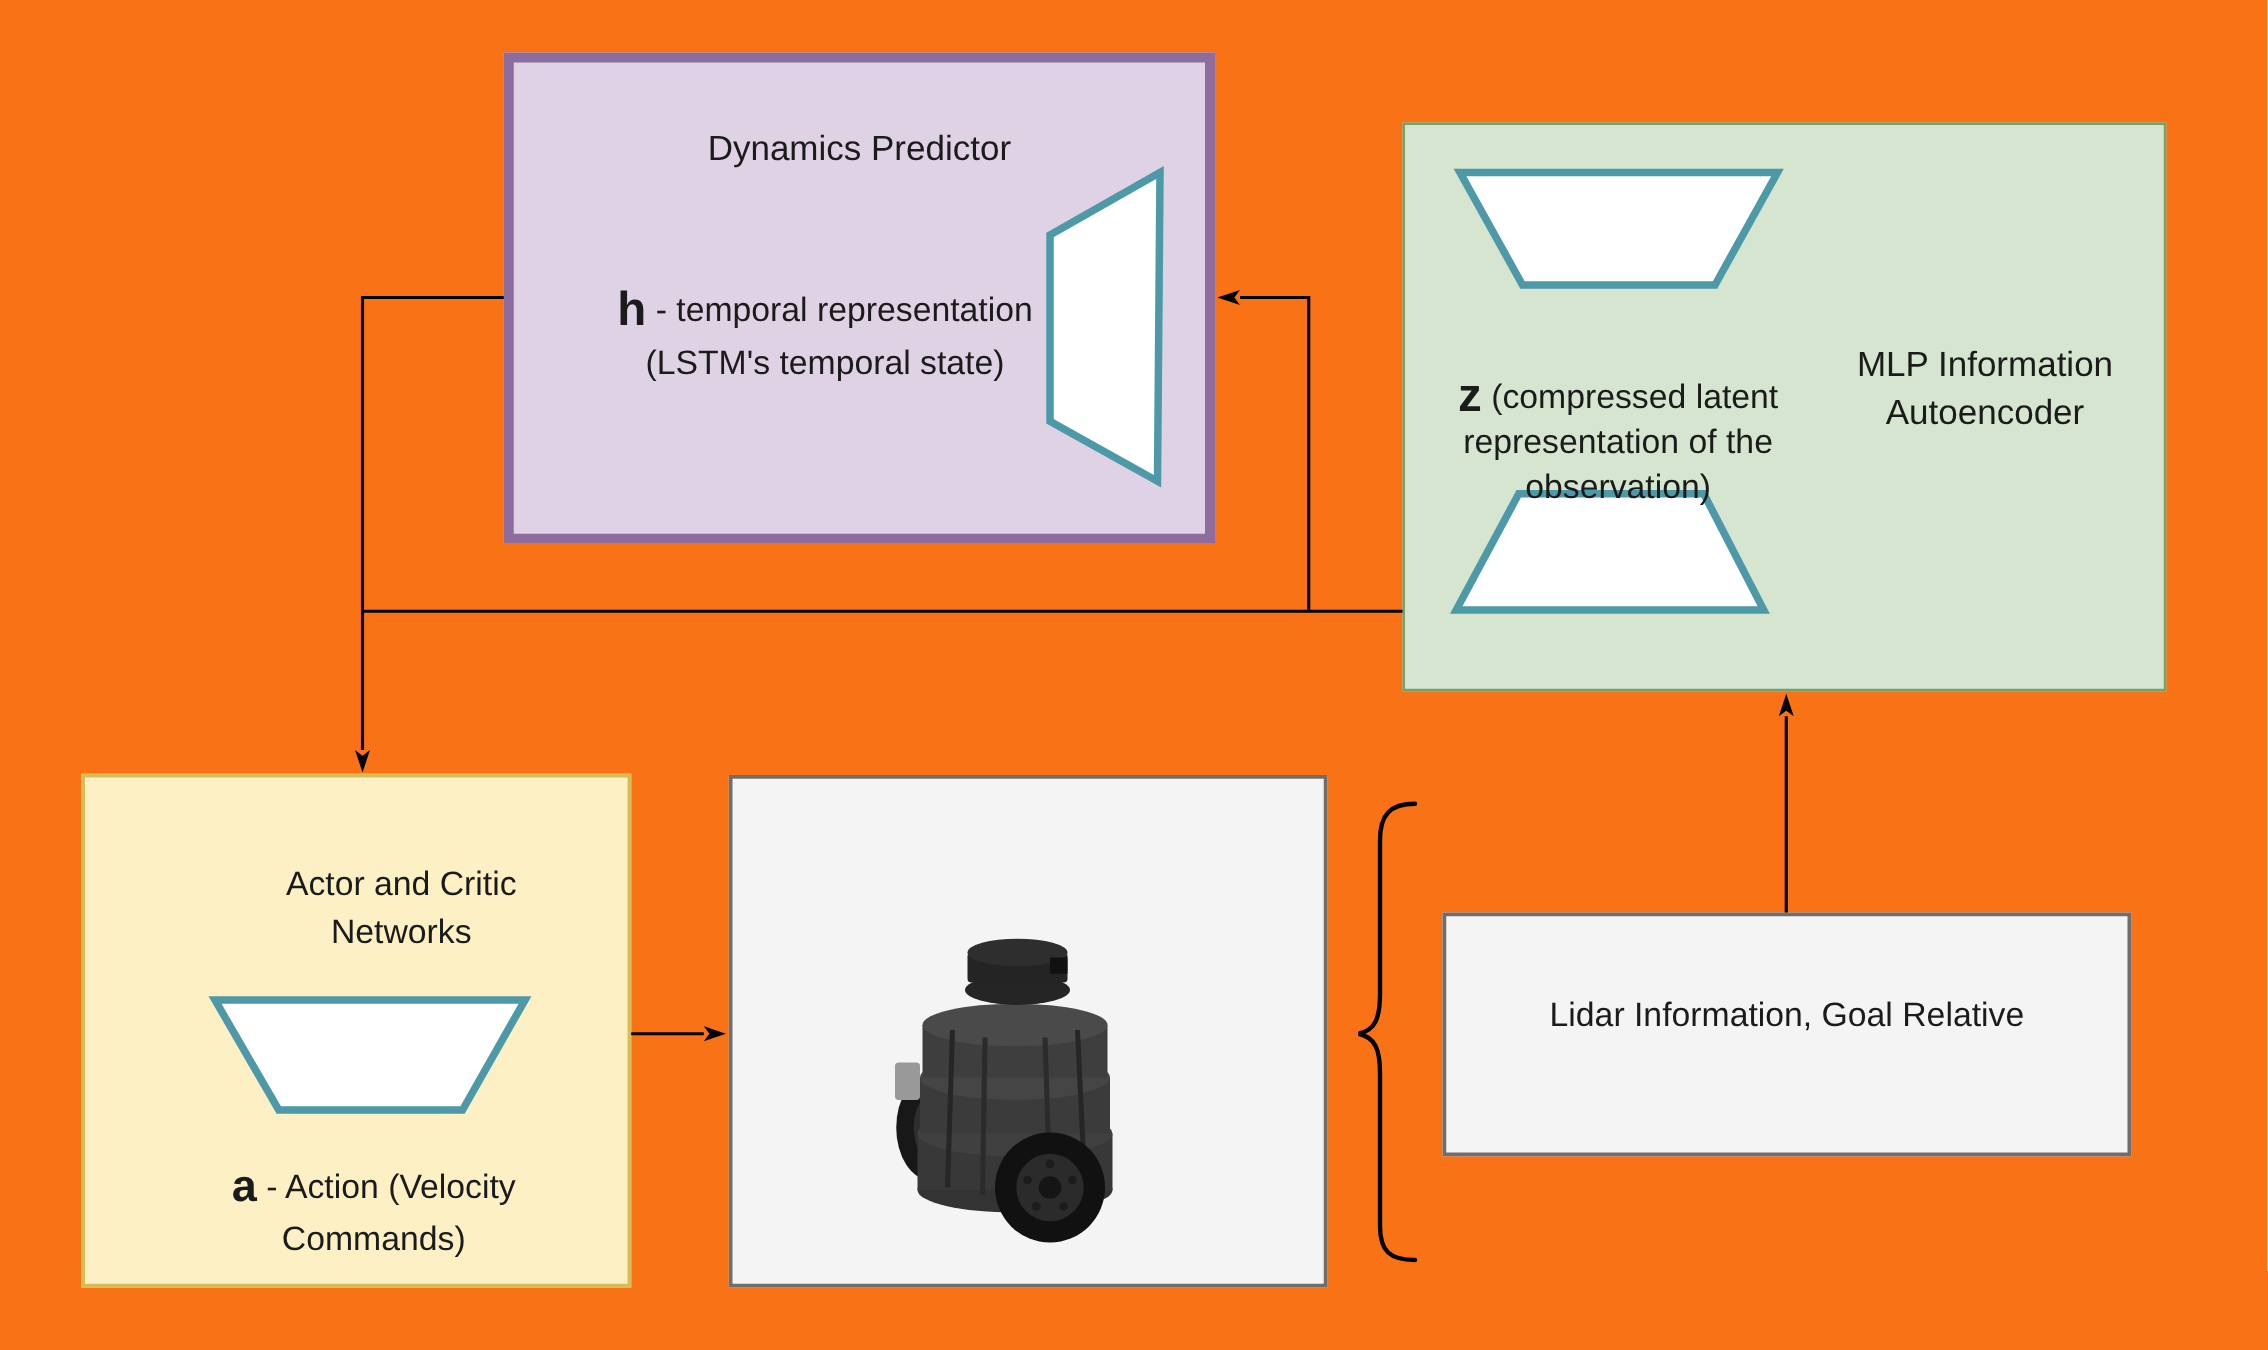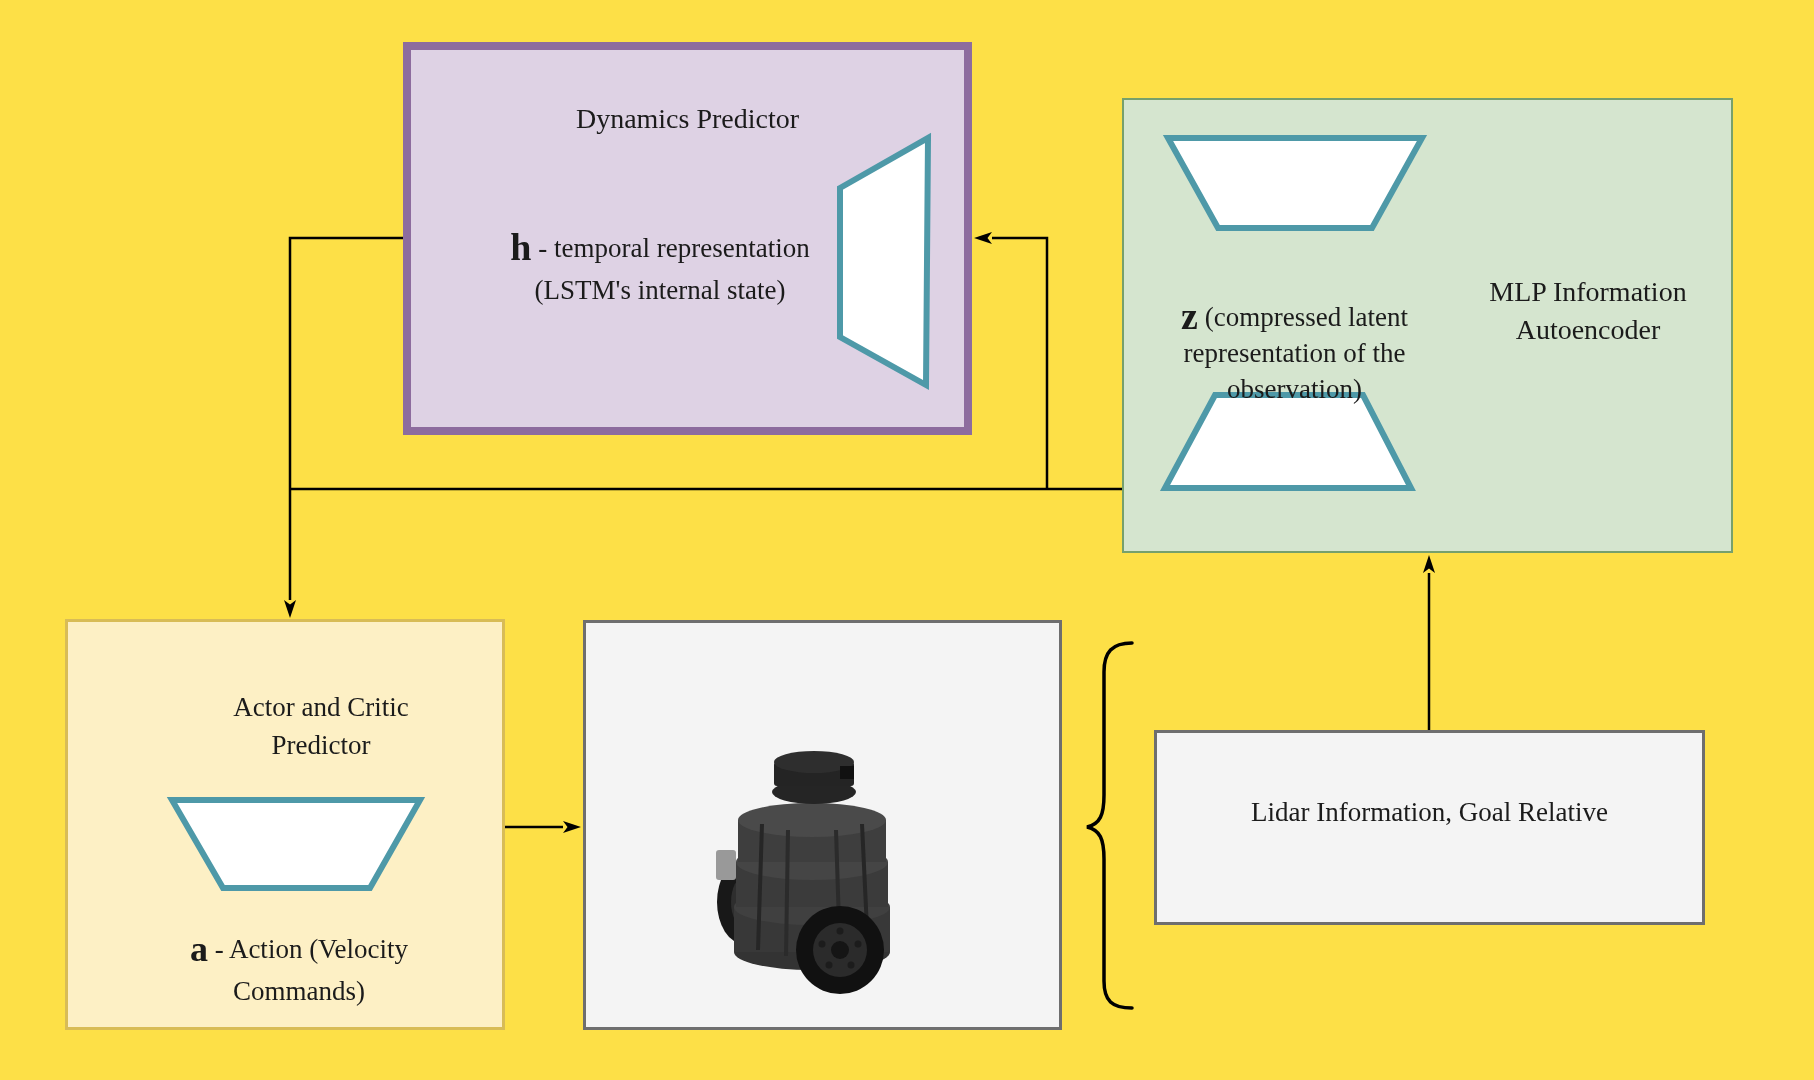--- a/index.html
+++ b/index.html
@@ -1,17 +1,17 @@
 <!DOCTYPE html>
 <html style="--purple_fill: #ded2e4; --purple_border: #8d6c9e; --green_fill: #d5e5cf; --green_border: #76a06c; --yellow_fill: #fdf0c5; --yellow_border: #d8bc56; --gray_fill: #f4f4f4; --gray_border: #6e6e6e; --trapezoid_stroke: #4e99a8; --arrow: #000000; --text: #1b1b1b;"><head>
 <meta charset="utf-8">
 <style>
   html,body{margin:0;padding:0;background:#ffffff;}
-  #stage{position:relative;width:1814px;height:1080px;background:#fde047;overflow:hidden;
-         font-family:Liberation Serif, serif;color:var(--text,#1b1b1b);}
+  #stage{position:relative;width:1814px;height:1080px;background:#f97316;overflow:hidden;
+         font-family:Liberation Sans, sans-serif;color:var(--text,#1b1b1b);}
   .box{position:absolute;box-sizing:border-box;}
   #box-dynamics{left:403px;top:42px;width:569px;height:393px;background:var(--purple_fill);border:8px solid var(--purple_border);}
   #box-vae{left:1122px;top:98px;width:611px;height:455px;background:var(--green_fill);border:2px solid var(--green_border);}
   #box-actor{left:65px;top:619px;width:440px;height:411px;background:var(--yellow_fill);border:3px solid var(--yellow_border);}
   #box-turtle{left:583px;top:620px;width:479px;height:410px;background:var(--gray_fill);border:3px solid var(--gray_border);}
   #box-obs{left:1154px;top:730px;width:551px;height:195px;background:var(--gray_fill);border:3px solid var(--gray_border);}
   .txt{position:absolute;text-align:center;line-height:38px;font-size:27px;z-index:3;}
   #dynamics-title{left:403px;top:100px;width:569px;font-size:28px;}
   #dynamics-desc{left:403px;top:227px;width:480px;line-height:42px;margin-left:17px;}
   #vae-z{left:1122px;top:267px;width:345px;line-height:36px;margin-top:32px;}
@@ -88,38 +88,38 @@
     </g>
   </svg>
 
   <div class="txt" id="dynamics-title">
     <span>Dynamics Predictor</span>
   </div>
 
   <div class="txt" id="dynamics-desc">
     <span class="sym">h</span>
     <span>- temporal representation</span><br>
-    <span>(LSTM's internal state)</span>
+    <span>(LSTM's temporal state)</span>
   </div>
 
   <div class="txt" id="vae-z">
     <span class="sym">z</span>
     <span>(compressed latent</span><br>
     <span>representation of the</span><br>
     <span>observation)</span>
   </div>
 
   <div class="txt" id="vae-title">
     <span>MLP Information</span><br>
     <span>Autoencoder</span>
   </div>
 
   <div class="txt" id="actor-title">
     <span>Actor and Critic</span><br>
-    <span>Predictor</span>
+    <span>Networks</span>
   </div>
 
   <div class="txt" id="actor-desc">
     <span class="sym-sm">a</span>
     <span>- Action (Velocity</span><br>
     <span>Commands)</span>
   </div>
 
 
   <div class="txt" id="obs-text">

